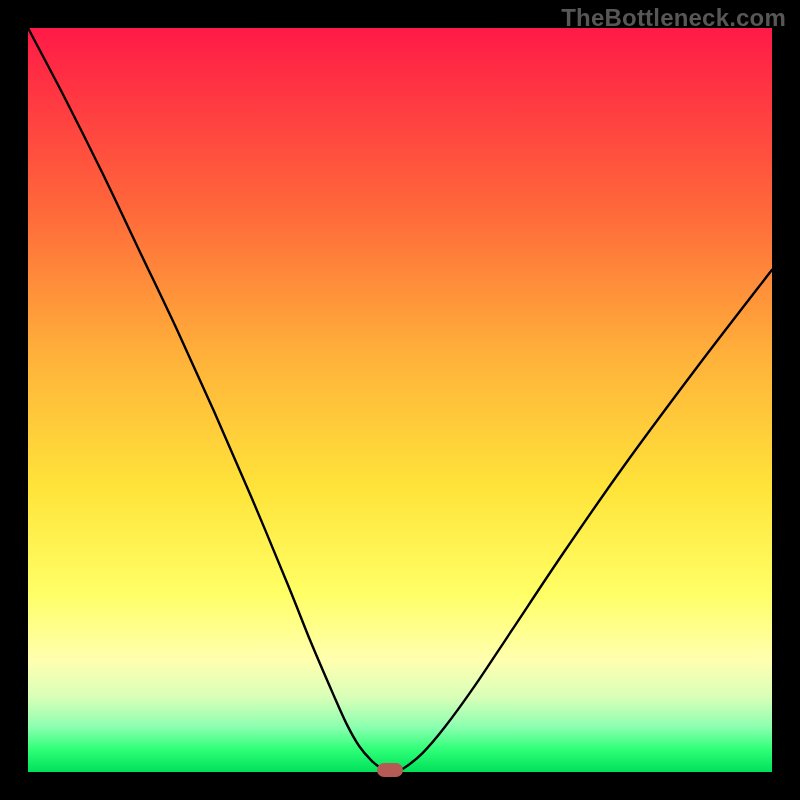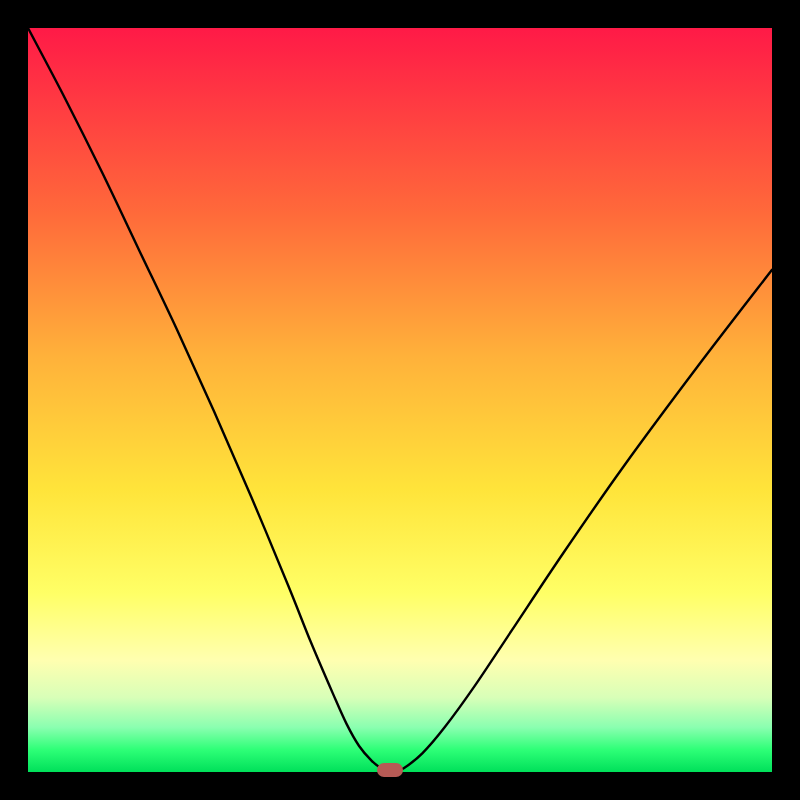--- a/index.html
+++ b/index.html
@@ -49,20 +49,21 @@
     width: 26px;
     height: 14px;
     border-radius: 7px;
     background: #b65a55;
   }
 </style>
 </head>
 <body>
 
 <div class="frame">
+  <div class="watermark">TheBottleneck.com</div>
 
   <div class="plot">
     <svg class="curve" viewBox="0 0 744 744" preserveAspectRatio="none">
       <path fill="none" stroke="#000" stroke-width="2.4" stroke-linecap="round" stroke-linejoin="round" d="M 0.00 0.00 C 6.20 11.78, 24.80 46.50, 37.20 70.68 C 49.60 94.86, 62.00 119.66, 74.40 145.08 C 86.80 170.50, 99.20 197.16, 111.60 223.20 C 124.00 249.24, 136.40 274.66, 148.80 301.32 C 161.20 327.98, 173.60 355.26, 186.00 383.16 C 198.40 411.06, 210.80 439.58, 223.20 468.72 C 235.60 497.86, 250.48 533.82, 260.40 558.00 C 270.32 582.18, 275.28 595.82, 282.72 613.80 C 290.16 631.78, 299.09 652.24, 305.04 665.88 C 310.99 679.52, 314.09 686.96, 318.43 695.64 C 322.77 704.32, 326.86 711.76, 331.08 717.96 C 335.30 724.16, 340.01 729.12, 343.73 732.84 C 347.45 736.56, 350.55 738.67, 353.40 740.28 C 356.25 741.89, 358.36 742.14, 360.84 742.51 C 363.32 742.88, 365.80 742.88, 368.28 742.51 C 370.76 742.14, 371.38 743.13, 375.72 740.28 C 380.06 737.43, 387.50 732.22, 394.32 725.40 C 401.14 718.58, 407.96 710.52, 416.64 699.36 C 425.32 688.20, 435.24 674.56, 446.40 658.44 C 457.56 642.32, 468.72 624.96, 483.60 602.64 C 498.48 580.32, 517.08 551.80, 535.68 524.52 C 554.28 497.24, 572.88 469.96, 595.20 438.96 C 617.52 407.96, 644.80 371.38, 669.60 338.52 C 694.40 305.66, 731.60 257.92, 744.00 241.80"></path>
     </svg>
     <div class="marker" style="left: 349.328px; top: 735px;"></div>
   </div>
 </div>
 
 </body></html>

